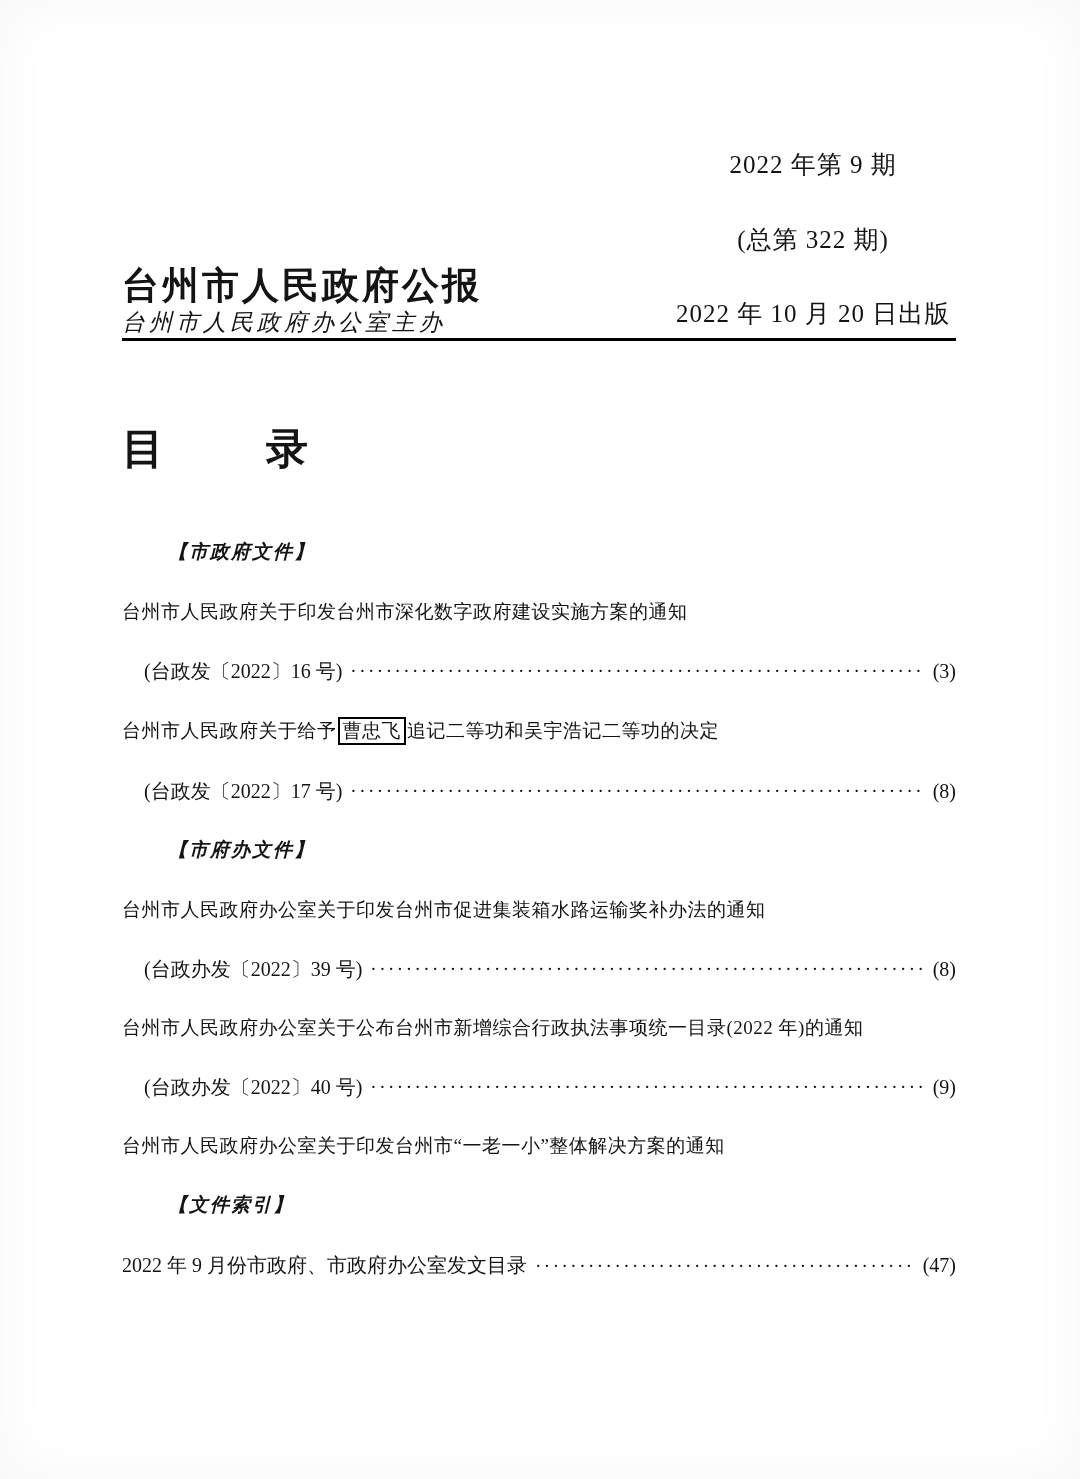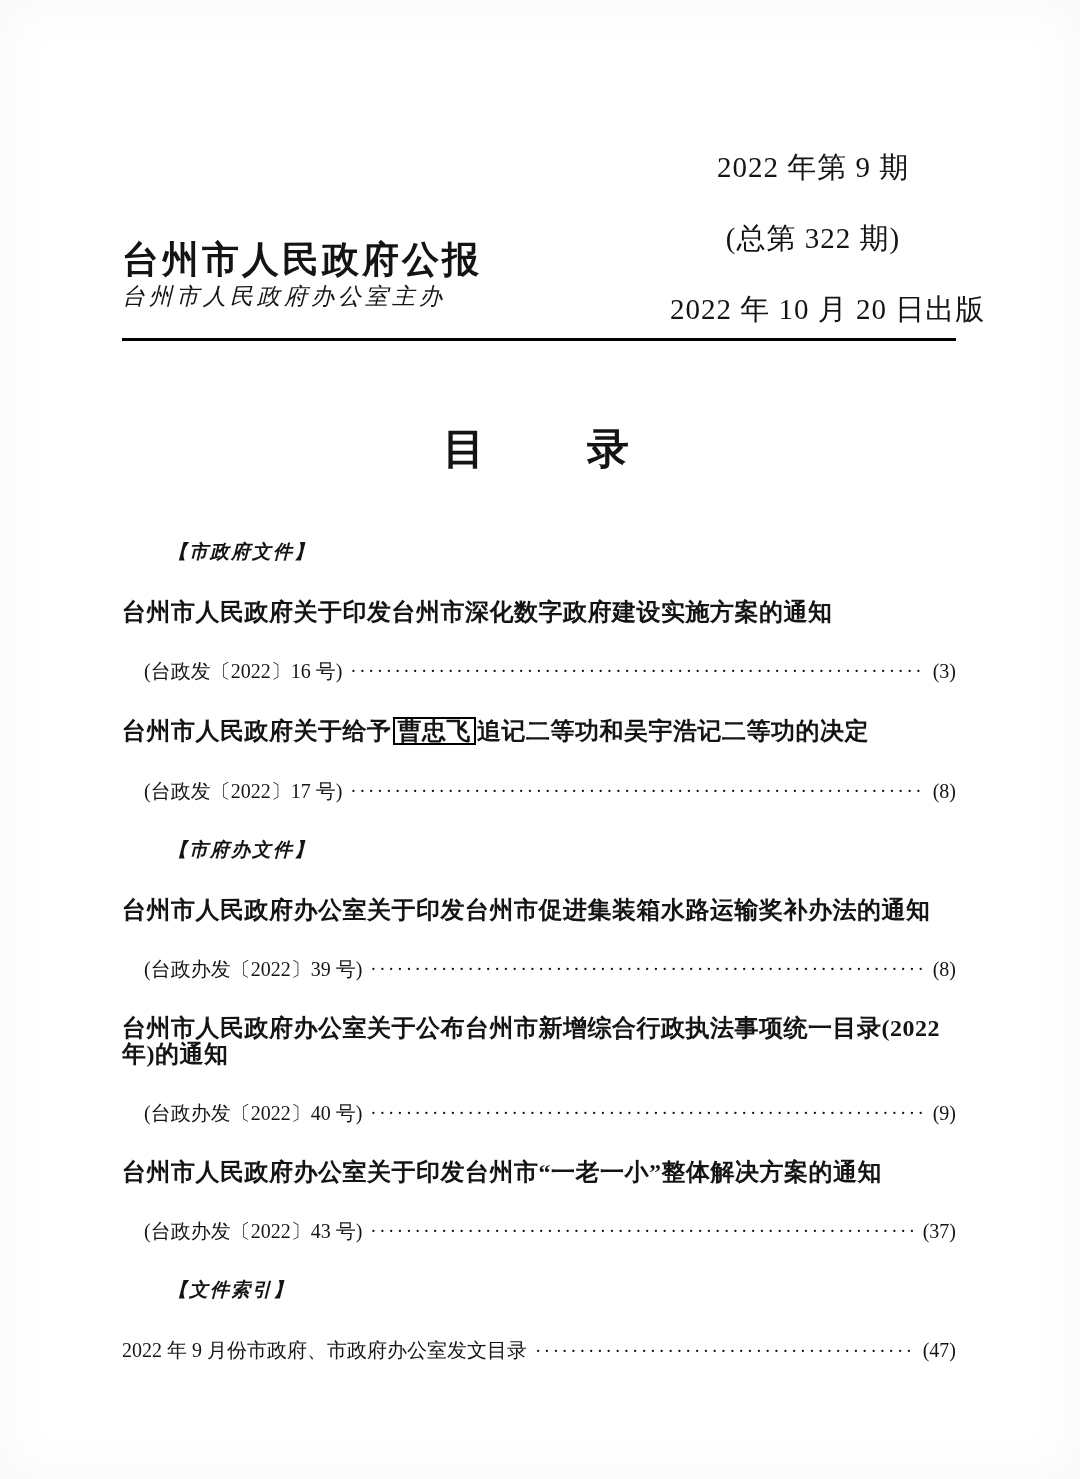--- a/index.html
+++ b/index.html
@@ -35,61 +35,60 @@
   .gazette-title {
     font-size: 37px;
     font-weight: 700;
     letter-spacing: 3px;
     line-height: 1.1;
   }
   .organizer {
     font-size: 23px;
     font-style: italic;
     letter-spacing: 4px;
-    padding-bottom: 26px;
+    padding-bottom: 0;
   }
   .mh-right {
     width: 286px;
     display: flex;
     flex-direction: column;
     justify-content: space-between;
     text-align: center;
-    font-size: 29px;
+    font-size: 25px;
     letter-spacing: 1px;
   }
   .mh-right .publish-date { padding-bottom: 8px; white-space: nowrap; }
   .masthead-rule {
     border: none;
     border-top: 3px solid #000;
     margin: 0 0 0 0;
   }
 
   
   .toc-title {
-    text-align: center;
+    text-align: left;
     font-size: 42px;
     font-weight: 700;
     letter-spacing: 6px;
     margin: 80px 0 62px 0;
   }
   .section-header {
     font-size: 19px;
     font-weight: 700;
     font-style: italic;
     letter-spacing: 2px;
     line-height: 26px;
     margin-bottom: 34px;
     margin-left: 46px;
   }
   .entry-title {
-    font-size: 24px;
+    font-size: 19px;
     line-height: 26px;
     letter-spacing: 0.5px;
     margin-bottom: 33px;
-    font-weight: bold;
   }
   .entry-ref {
     display: flex;
     align-items: center;
     font-size: 20px;
     line-height: 26px;
     padding-left: 22px;
     margin-bottom: 33px;
   }
   .entry-ref .ref-number { white-space: nowrap; }
@@ -180,25 +179,20 @@
       <div class="entry-title">台州市人民政府办公室关于公布台州市新增综合行政执法事项统一目录(2022 年)的通知</div>
       <div class="entry-ref">
         <span class="ref-number">(台政办发〔2022〕40 号)</span>
         <span class="leader"></span>
         <span class="page-number">(9)</span>
       </div>
     </div>
 
     <div class="toc-entry">
       <div class="entry-title">台州市人民政府办公室关于印发台州市“一老一小”整体解决方案的通知</div>
-      <div class="entry-ref">
-        <span class="ref-number">(台政办发〔2022〕43 号)</span>
-        <span class="leader"></span>
-        <span class="page-number">(37)</span>
-      </div>
     </div>
   </div>
 
   <div class="toc-section">
     <div class="section-header">【文件索引】</div>
 
     <div class="index-line">
       <span class="index-title">2022 年 9 月份市政府、市政府办公室发文目录</span>
       <span class="leader"></span>
       <span class="page-number">(47)</span>

